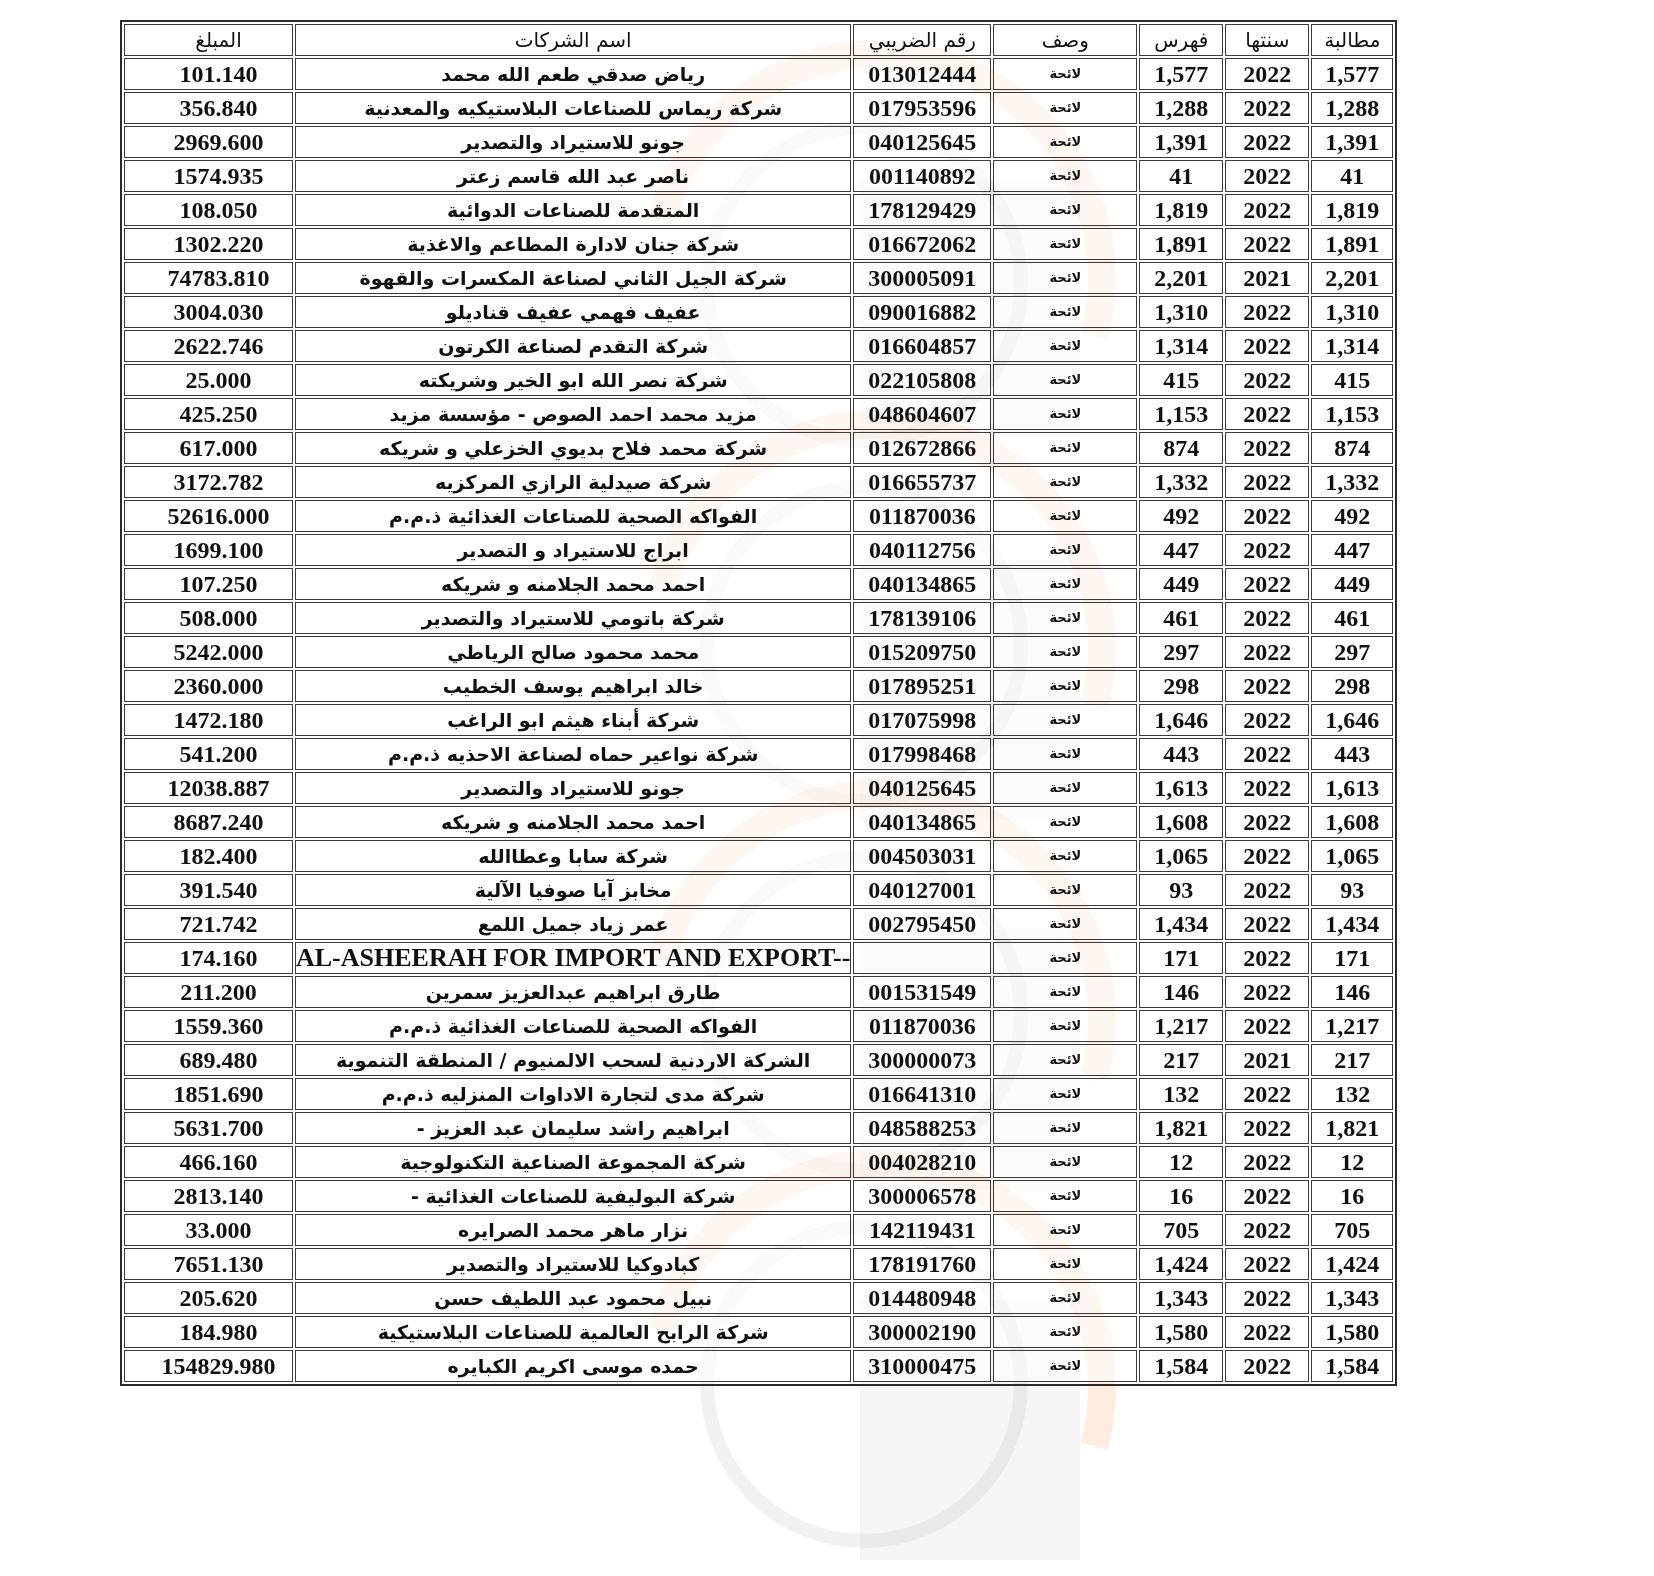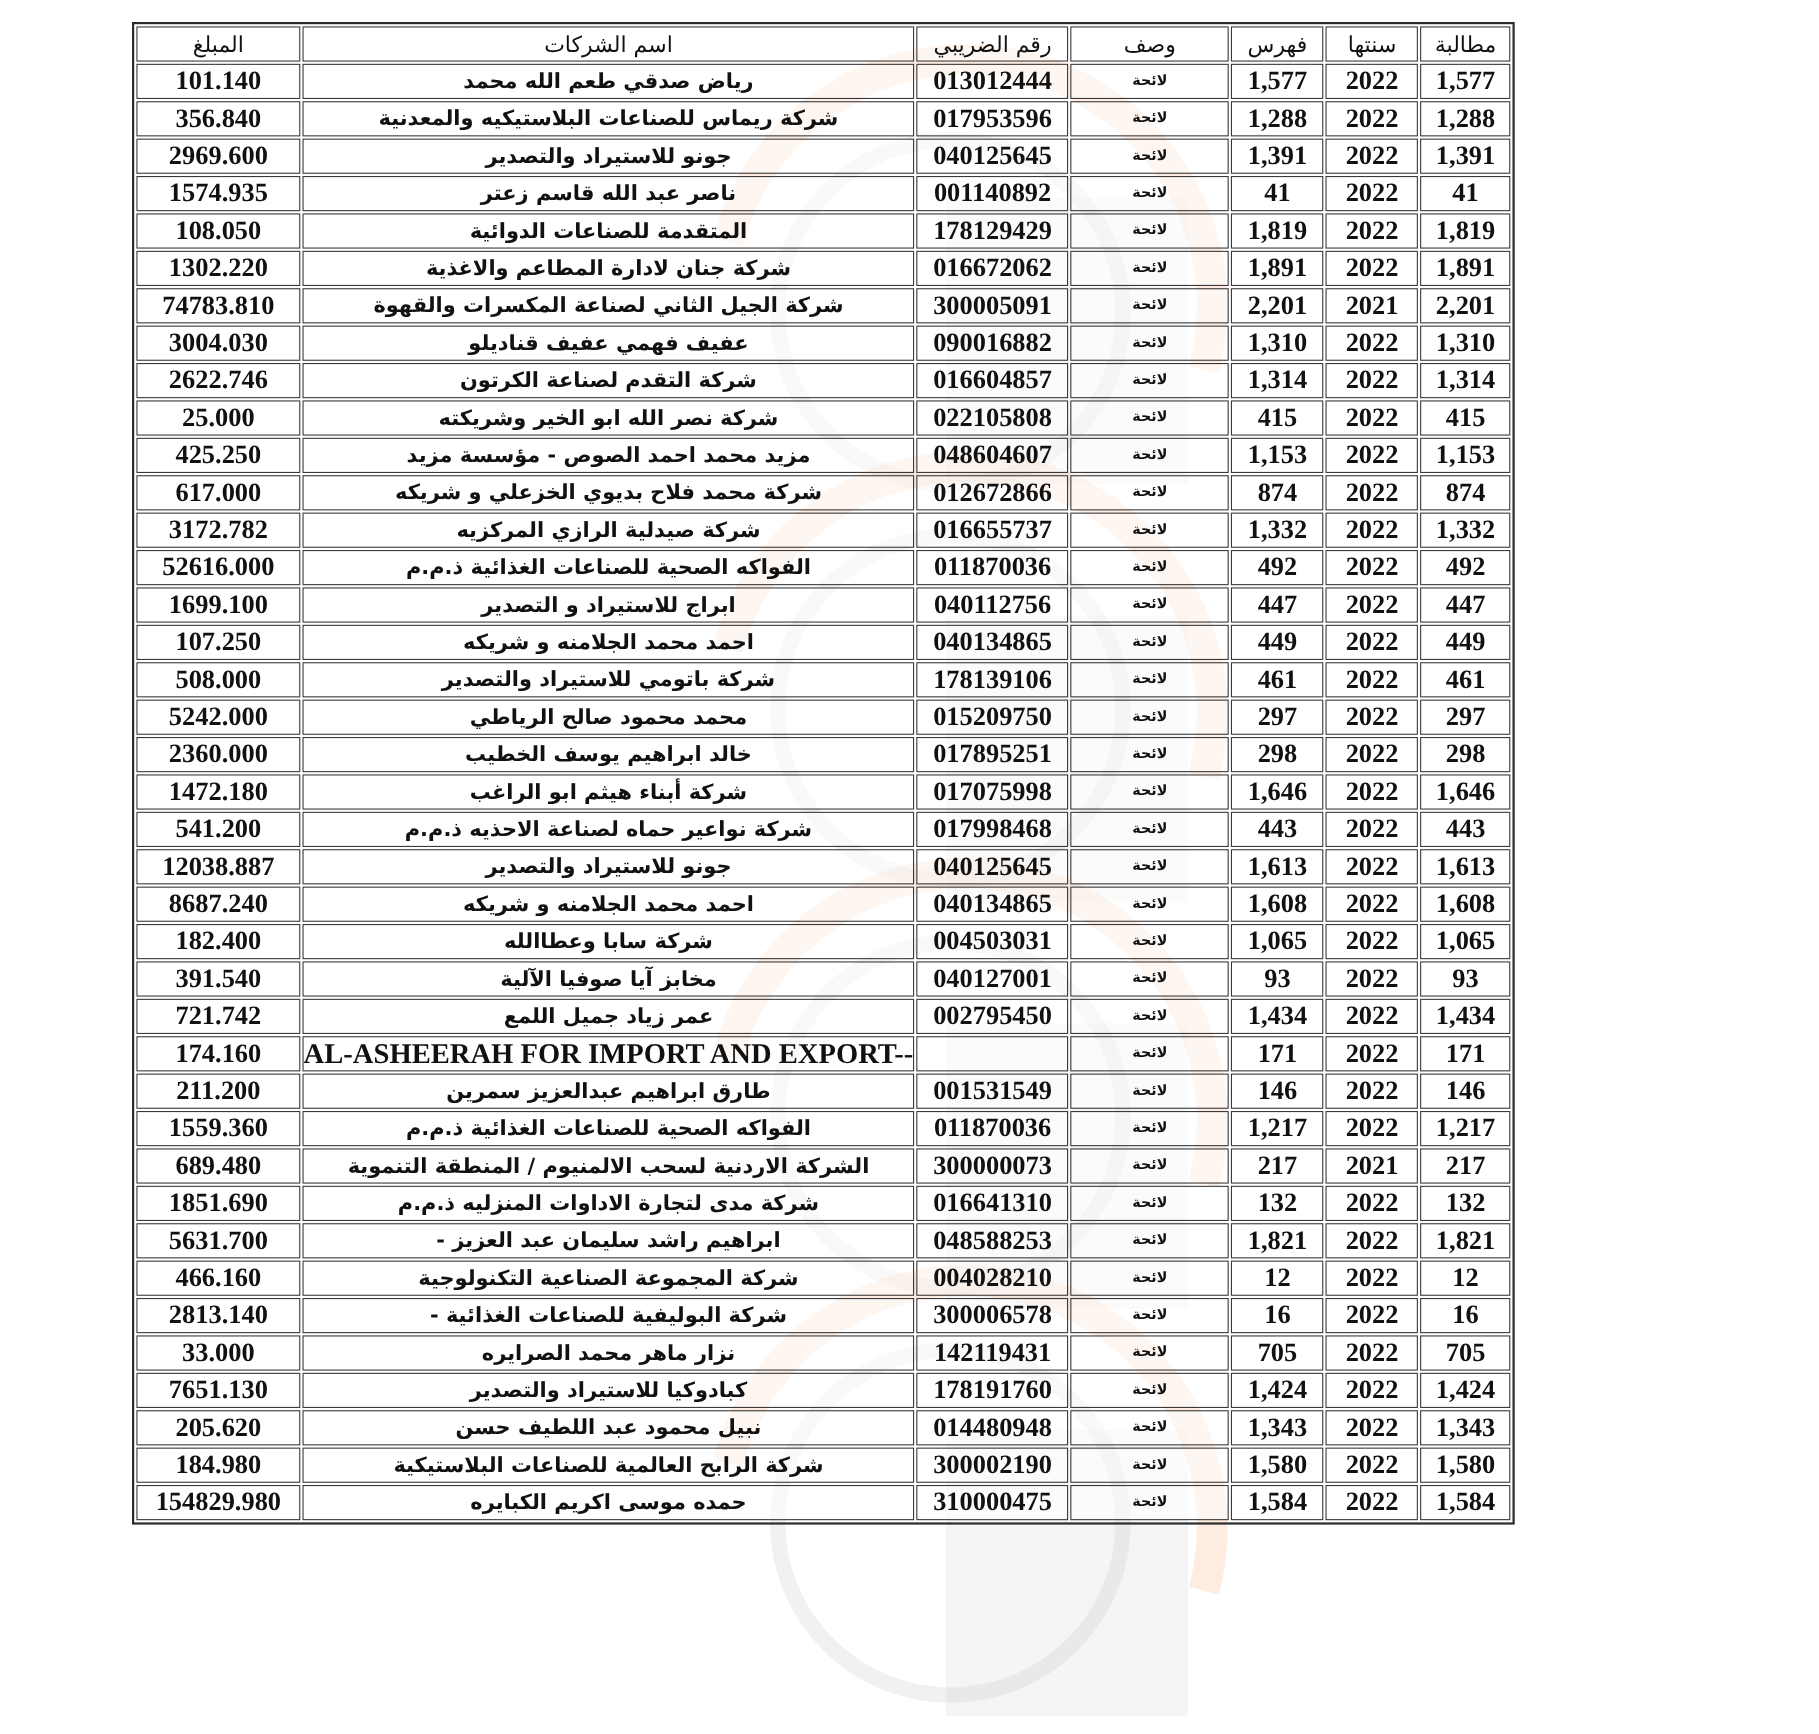--- a/index.html
+++ b/index.html
@@ -70,21 +70,21 @@
   td.ar {
     font-family: "DejaVu Sans", "Liberation Sans", sans-serif;
     font-size: 19px;
     direction: rtl;
   }
   td.en {
     font-family: "Liberation Serif", serif;
     font-size: 26px;
     direction: ltr;
   }
-  .c-amount { width: 147px; }
+  .c-amount { width: 147px; padding-left: 20px; }
   .c-name   { width: 538px; }
   .c-tax    { width: 136px; }
   .c-desc   { width: 142px; }
   .c-index  { width: 82px; margin-top: 32px; }
   .c-year   { width: 82px; }
   .c-claim  { width: 80px; margin-left: 48px; }
   td.c-desc { font-size: 13px; }
 </style>
 </head>
 <body>

